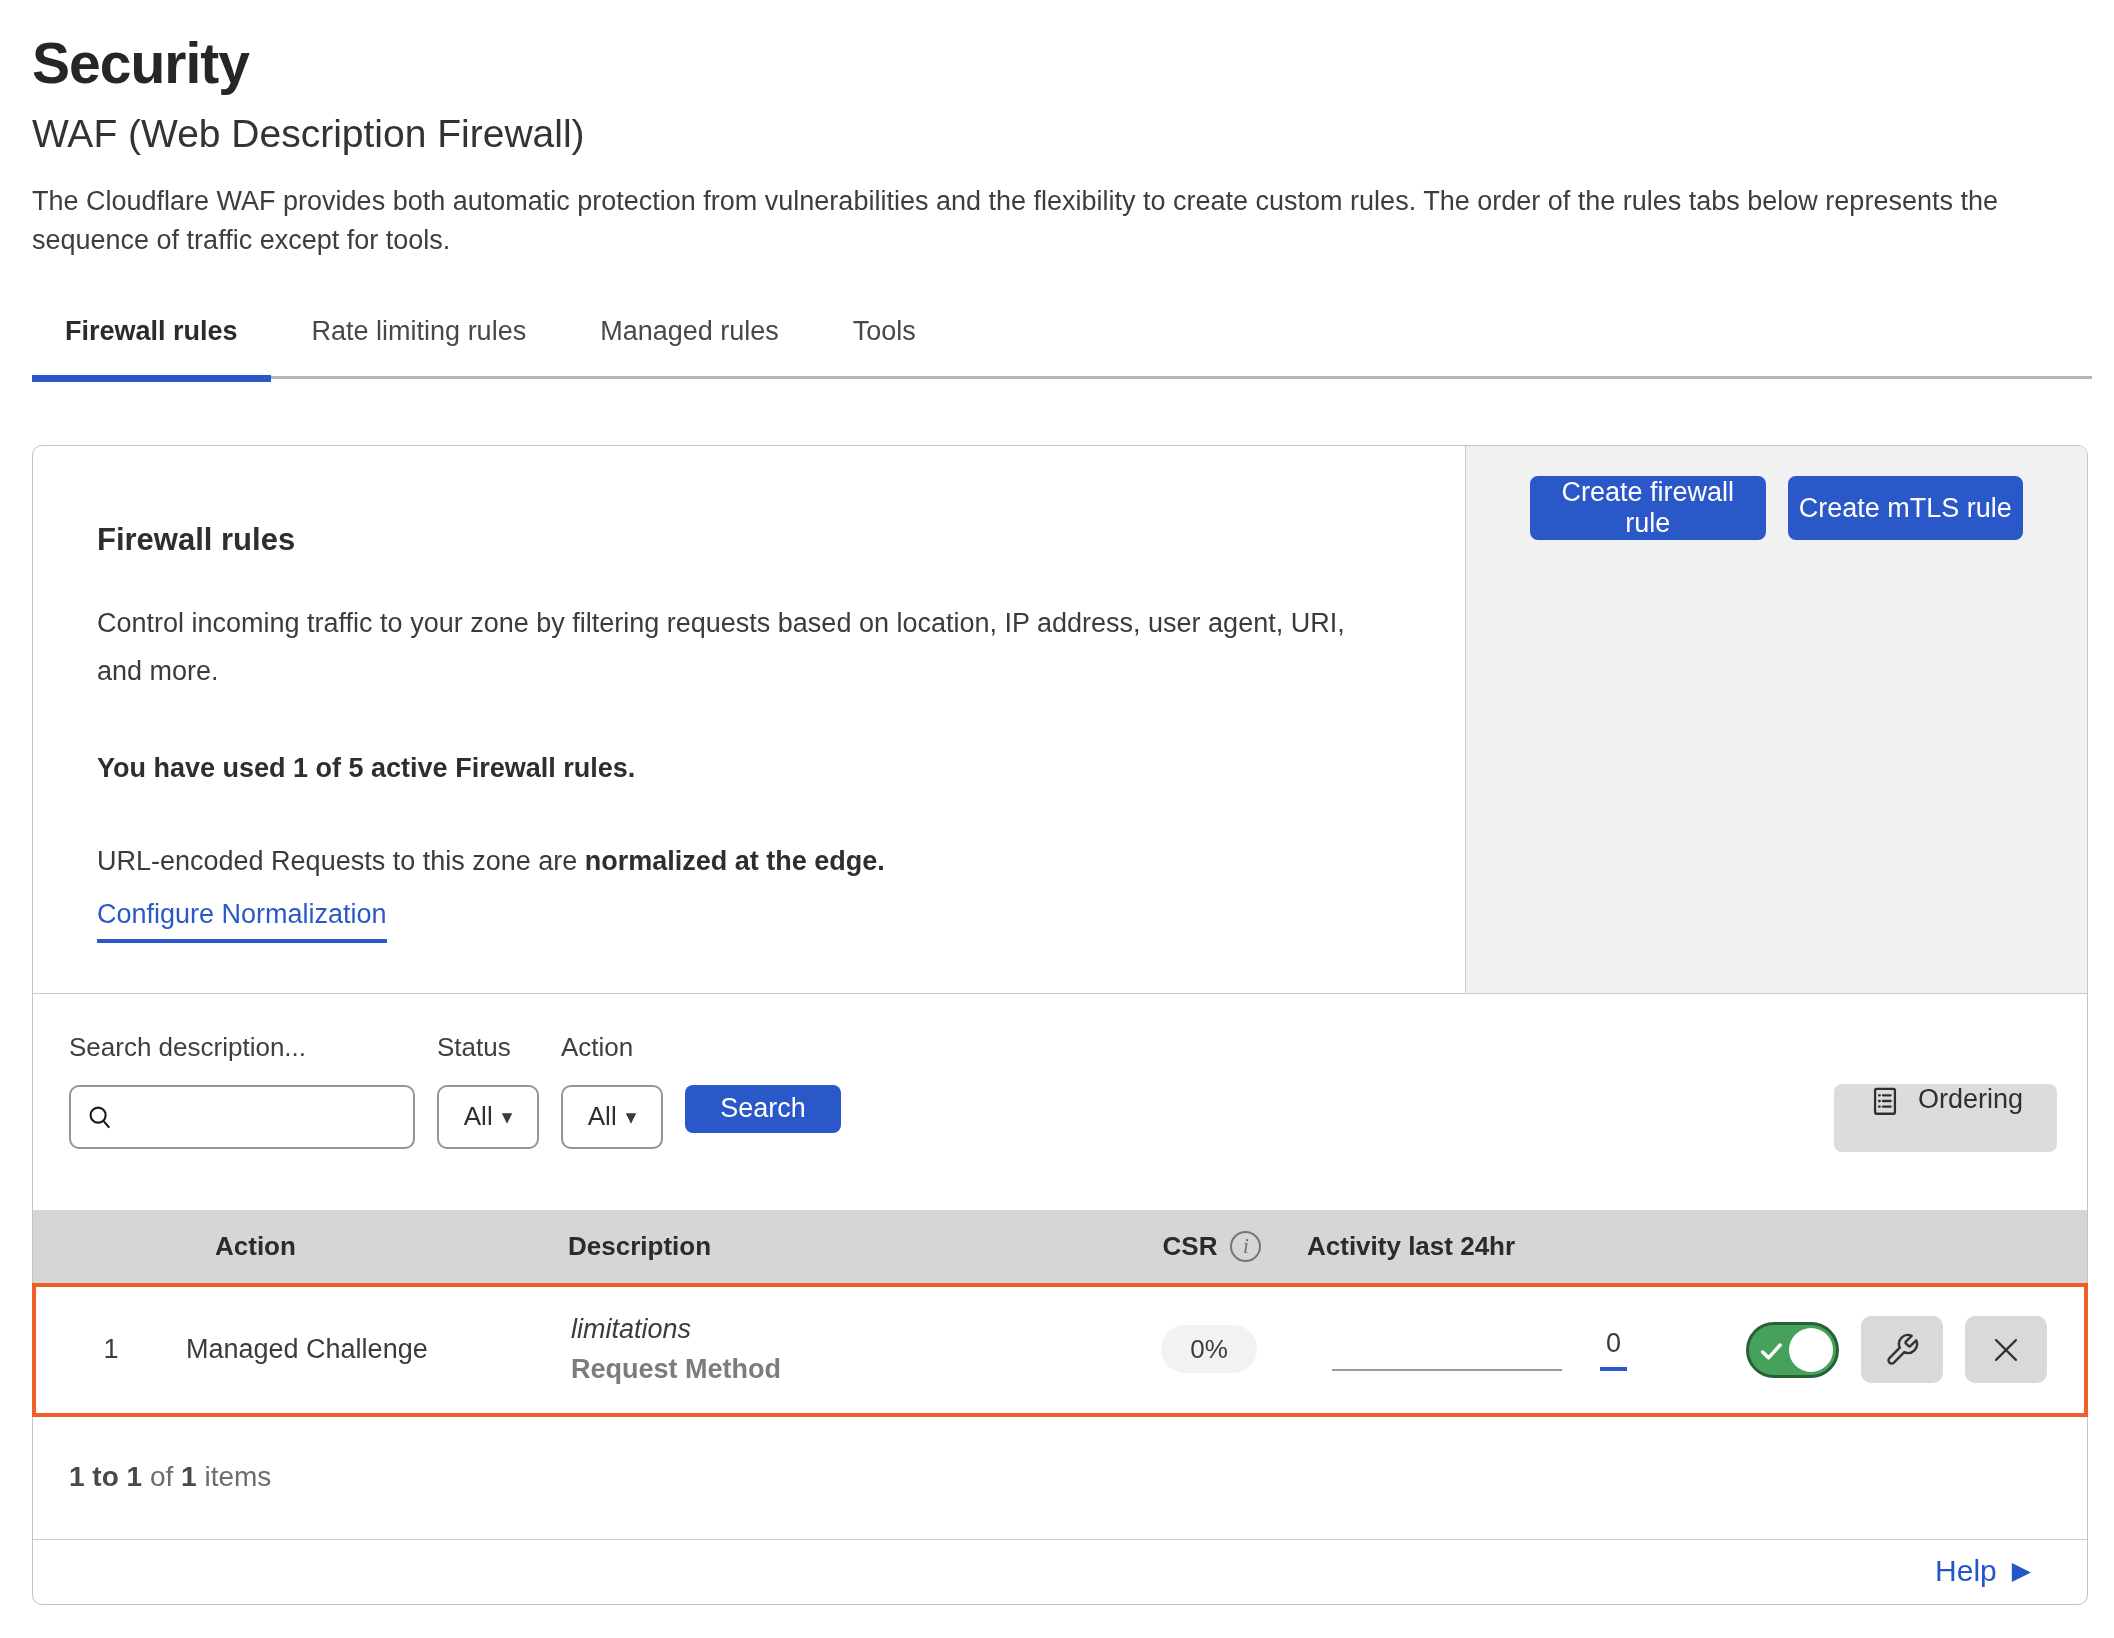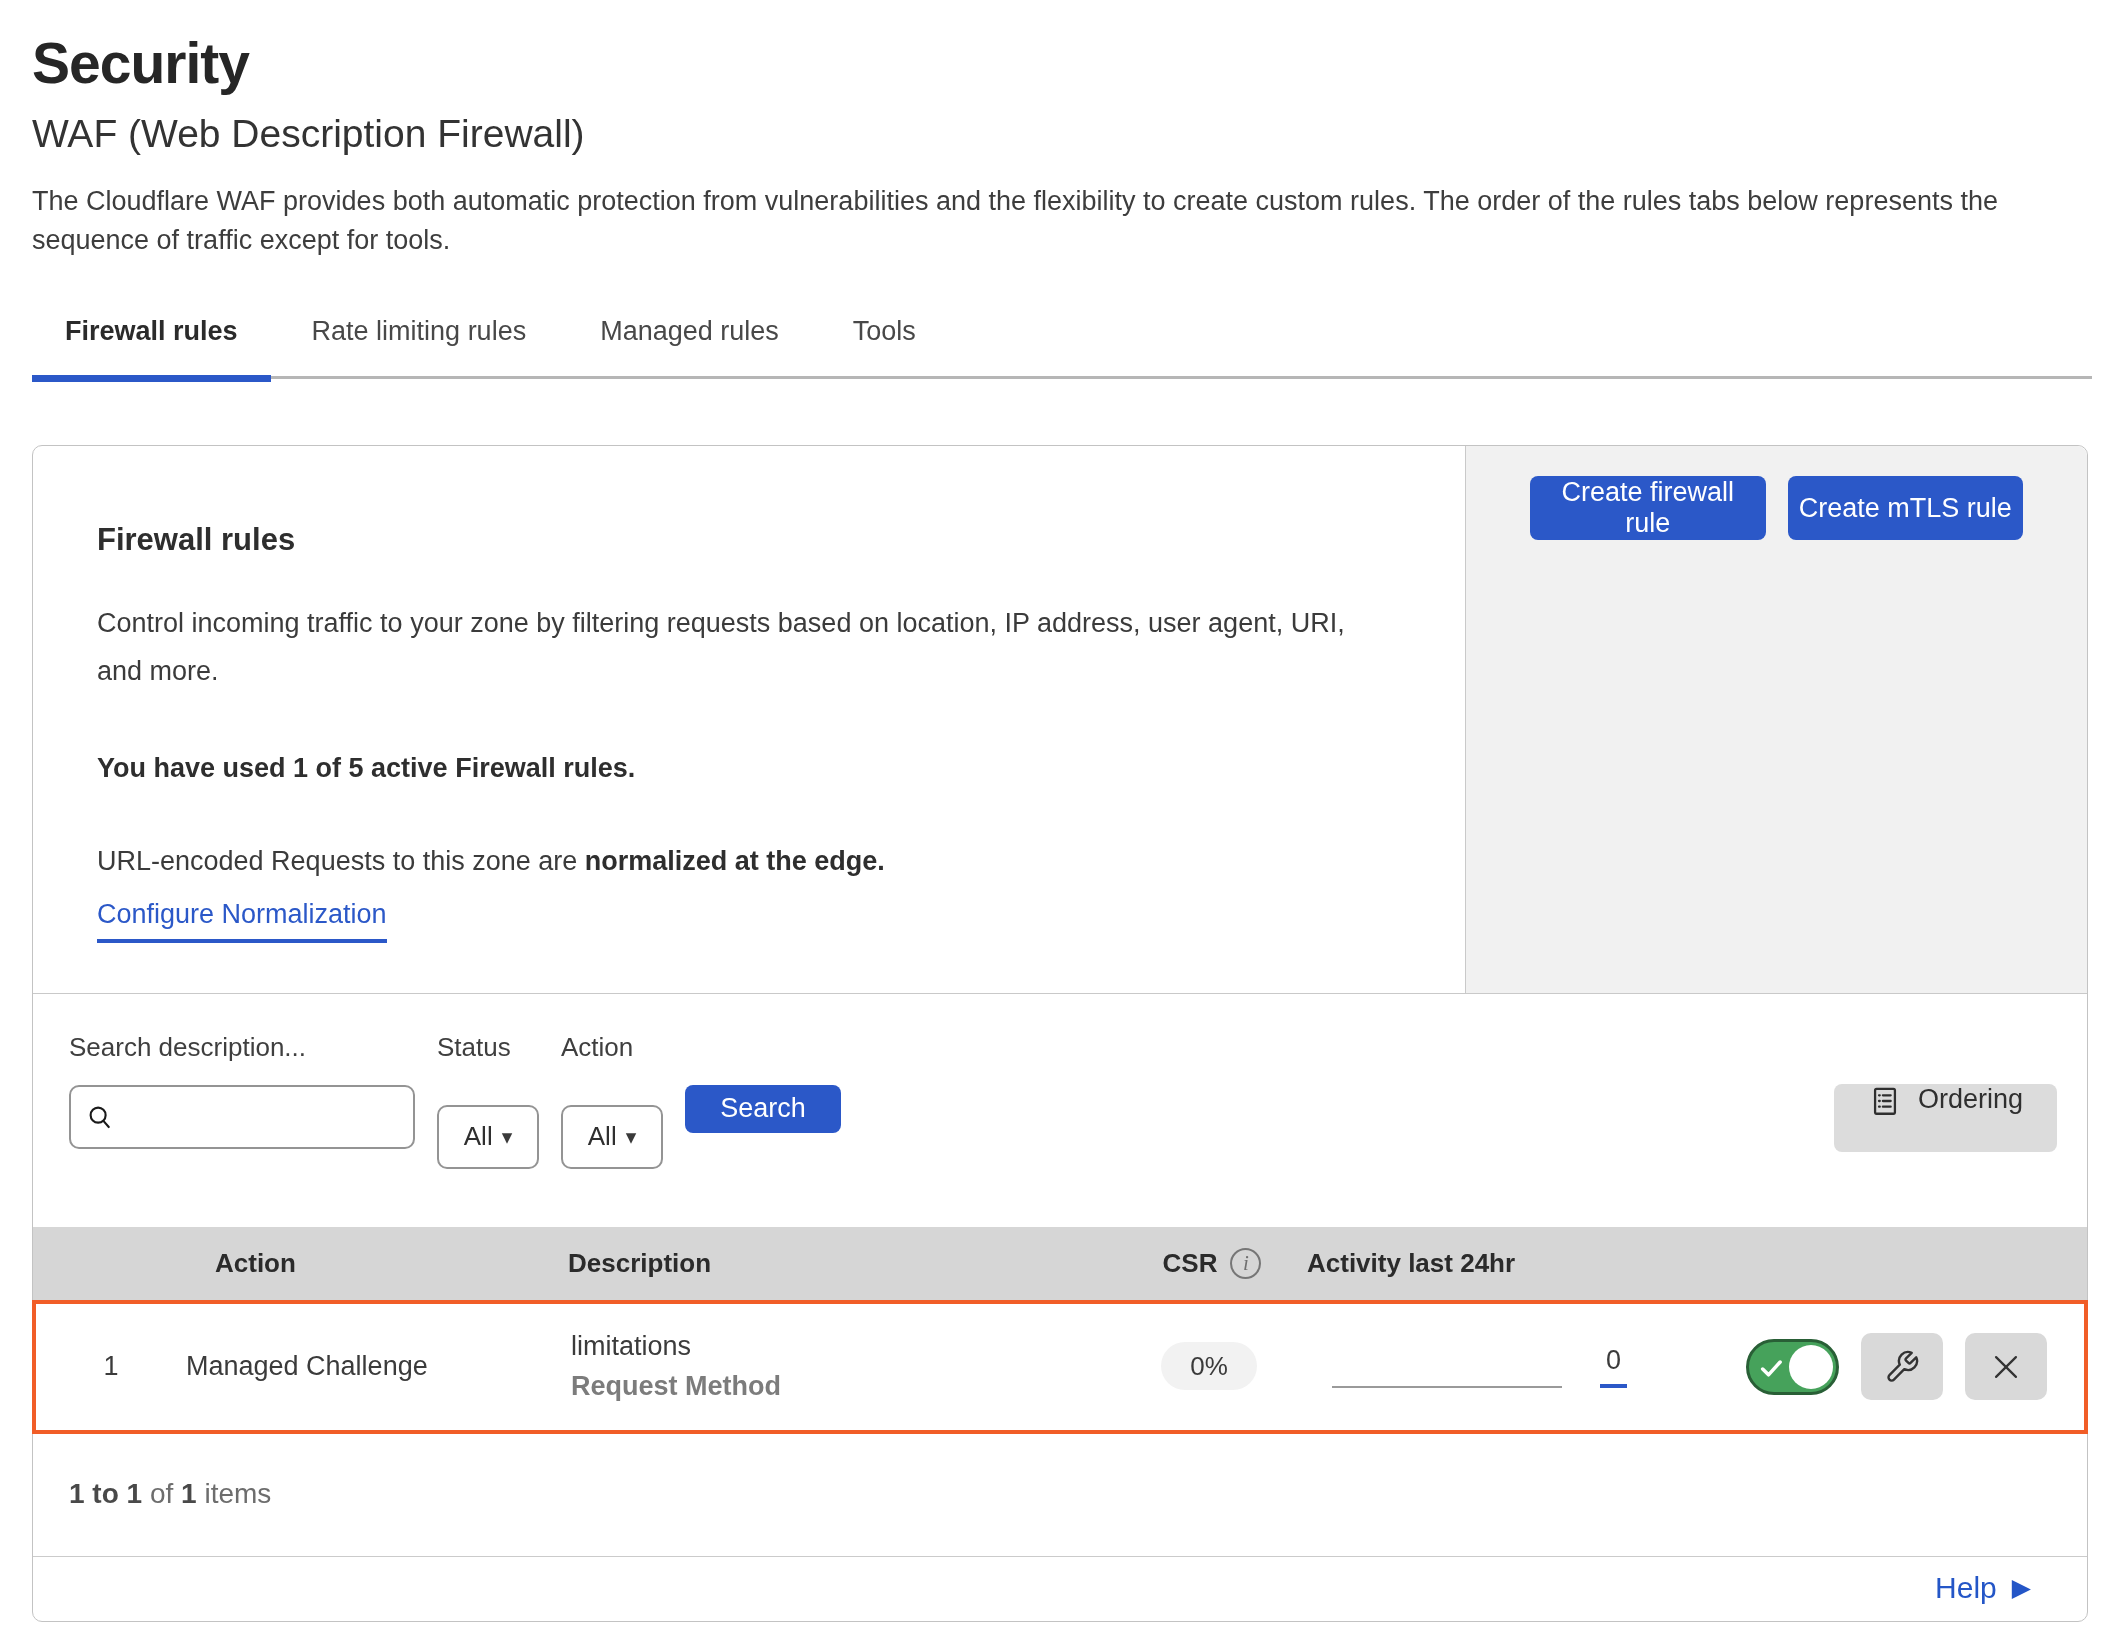--- a/index.html
+++ b/index.html
@@ -41,38 +41,38 @@
   .card-top-right { width: 622px; background: #f1f1f1; border-left: 1px solid #c9c9c9; display: flex; flex-direction: row; justify-content: center; gap: 22px; padding: 30px 64px 10px; border-top-right-radius: 10px; }
   .btn-primary { display: flex; align-items: center; justify-content: center; width: 100%; height: 64px; background: #2b58c8; color: #fff; font-size: 27px; font-family: inherit; border: none; border-radius: 8px; cursor: pointer; }
 
   
   .filter-row { display: flex; align-items: flex-start; padding: 38px 30px 58px 36px; }
   .fgroup { display: flex; flex-direction: column; margin-right: 22px; }
   .flabel { font-size: 26px; color: #3f3f3f; margin-bottom: 22px; min-height: 30px; }
   .search-box { width: 346px; height: 64px; border: 2px solid #949494; border-radius: 10px; display: flex; align-items: center; padding: 0 14px; background: #fff; }
   .search-box svg { flex: 0 0 auto; }
   .search-box input { border: none; outline: none; flex: 1; font-size: 26px; font-family: inherit; margin-left: 12px; min-width: 0; background: transparent; }
-  .select { width: 102px; height: 64px; border: 2px solid #949494; border-radius: 10px; display: flex; align-items: center; justify-content: center; gap: 9px; font-size: 26px; color: #2f2f2f; background: #fff; cursor: pointer; margin-top: 20px; }
+  .select { width: 102px; height: 64px; border: 2px solid #949494; border-radius: 10px; display: flex; align-items: center; justify-content: center; gap: 9px; font-size: 26px; color: #2f2f2f; background: #fff; cursor: pointer; }
   .caret { font-size: 21px; color: #3a3a3a; line-height: 1; }
   .btn-search { width: 156px; height: 48px; background: #2b58c8; color: #fff; border: none; border-radius: 8px; font-size: 27px; font-family: inherit; cursor: pointer; }
   .btn-ordering { margin-left: auto; height: 68px; padding: 0 34px; background: #dcdcdc; border: none; border-radius: 8px; display: flex; gap: 16px; font-size: 27px; color: #2f2f2f; font-family: inherit; cursor: pointer; }
 
   
   .row-grid { display: grid; grid-template-columns: 150px 330px 1fr 190px 430px 350px; align-items: center; }
   .thead { background: #d6d6d6; height: 73px; font-weight: 700; font-size: 26px; color: #2b2b2b; }
   .th-action { padding-left: 32px; }
   .th-desc { padding-left: 55px; }
   .th-csr { justify-self: center; display: flex; align-items: center; gap: 13px; }
   .info-circle { width: 31px; height: 31px; border: 2px solid #767676; border-radius: 50%; color: #6f6f6f; font-family: "Liberation Serif", serif; font-style: italic; font-weight: 400; font-size: 21px; display: flex; align-items: center; justify-content: center; cursor: pointer; }
 
   .trow { height: 134px; background: #fff; border: 4px solid #f15d27; margin: 0 -1px; }
   .cell-priority { justify-self: center; font-size: 27px; color: #3b3b3b; }
   .cell-action { font-size: 27px; color: #3b3b3b; }
   .cell-desc { padding-left: 55px; }
-  .desc-main { font-size: 27px; color: #3b3b3b; margin-bottom: 9px; }
+  .desc-main { font-size: 27px; color: #3b3b3b; margin-bottom: 9px; font-style: italic; }
   .desc-sub { font-size: 27px; color: #7c7c7c; font-weight: bold; }
   .cell-csr { justify-self: center; }
   .csr-badge { background: #f2f2f2; border-radius: 999px; padding: 9px 29px; font-size: 26px; color: #3b3b3b; }
   .cell-activity { display: flex; align-items: center; padding-left: 28px; }
   .sparkline { width: 230px; border-bottom: 2px solid #9a9a9a; height: 2px; margin-top: 40px; margin-right: 38px; }
   .zero-link { font-size: 27px; color: #3b3b3b; text-decoration: none; border-bottom: 4px solid #2b58c8; padding: 0 6px 8px; cursor: pointer; }
   .cell-controls { display: flex; align-items: center; gap: 22px; padding-left: 12px; }
 
   .toggle { width: 93px; height: 56px; border-radius: 28px; background: #46a25b; border: 3px solid #295f36; position: relative; cursor: pointer; flex: 0 0 auto; }
   .toggle .knob { position: absolute; top: 3px; right: 3px; width: 44px; height: 44px; background: #fff; border-radius: 50%; }

